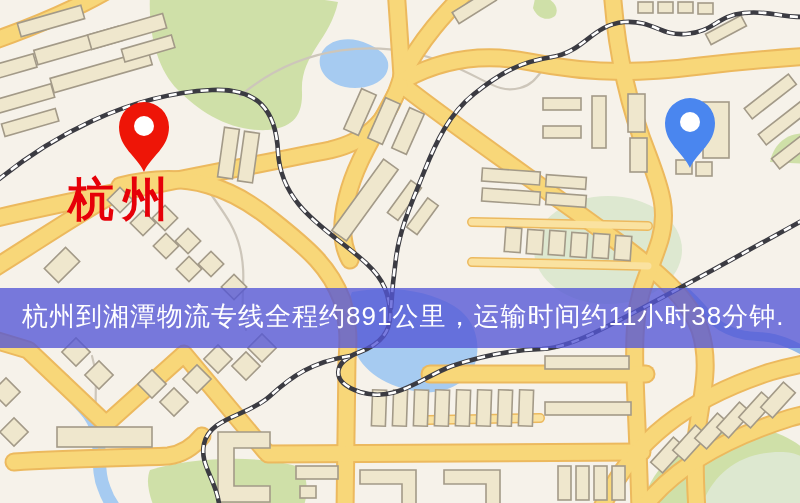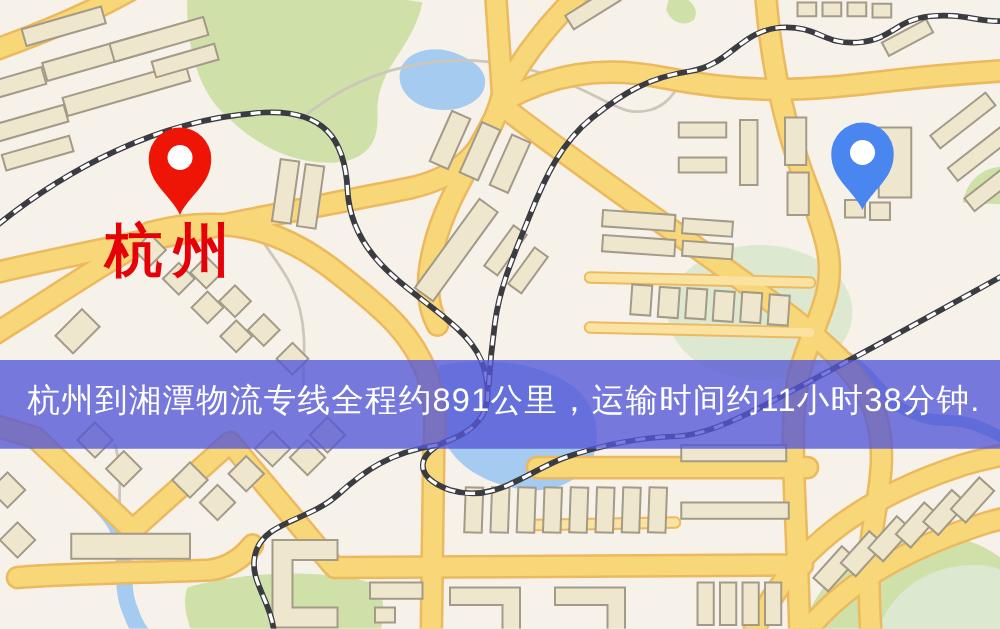--- a/index.html
+++ b/index.html
@@ -18,32 +18,32 @@
   .g1{fill:#cfe0a8}
   .g2{fill:#dde8d0}
   .wat{fill:#a6cbf1}
   .riv{fill:none;stroke:#a6cbf1;stroke-width:13;stroke-linecap:round}
   .riv2{fill:none;stroke:#93b9e8;stroke-width:9;stroke-linecap:round}
   .pth{fill:none;stroke:#cdc6ba;stroke-width:2.2;stroke-linecap:round}
   .rw1{fill:none;stroke:#3b3b42;stroke-width:4.6;stroke-linecap:round}
   .rw2{fill:none;stroke:#ffffff;stroke-width:2.6;stroke-dasharray:8 8;stroke-linecap:butt}
   
   .city-label{
-    position:absolute;width:140px;text-align:center;
-    font-family:Liberation Sans, sans-serif;
+    position:absolute;width:140px;
+    font-family:Liberation Serif, serif;
     font-size:46px;font-weight:bold;letter-spacing:8px;line-height:46px;
     user-select:none;white-space:nowrap;
   }
   #origin-label{left:68px;top:177px;color:#e60008;}
   #dest-label{left:622px;top:176px;color:#2433d8;}
   
   .banner{
-    position:absolute;left:0;top:288px;width:800px;height:71px;
+    position:absolute;left:0;top:288px;width:800px;height:60px;
     background:rgba(83,86,214,0.78);
-    display:flex;align-items:flex-start;
+    display:flex;align-items:flex-end;
   }
   .banner span{
     color:#ffffff;font-size:26px;line-height:64px;
     padding-left:22px;letter-spacing:1px;white-space:nowrap;
     font-family:"Liberation Sans","DejaVu Sans",sans-serif;
   }
 </style>
 </head>
 <body>
 

